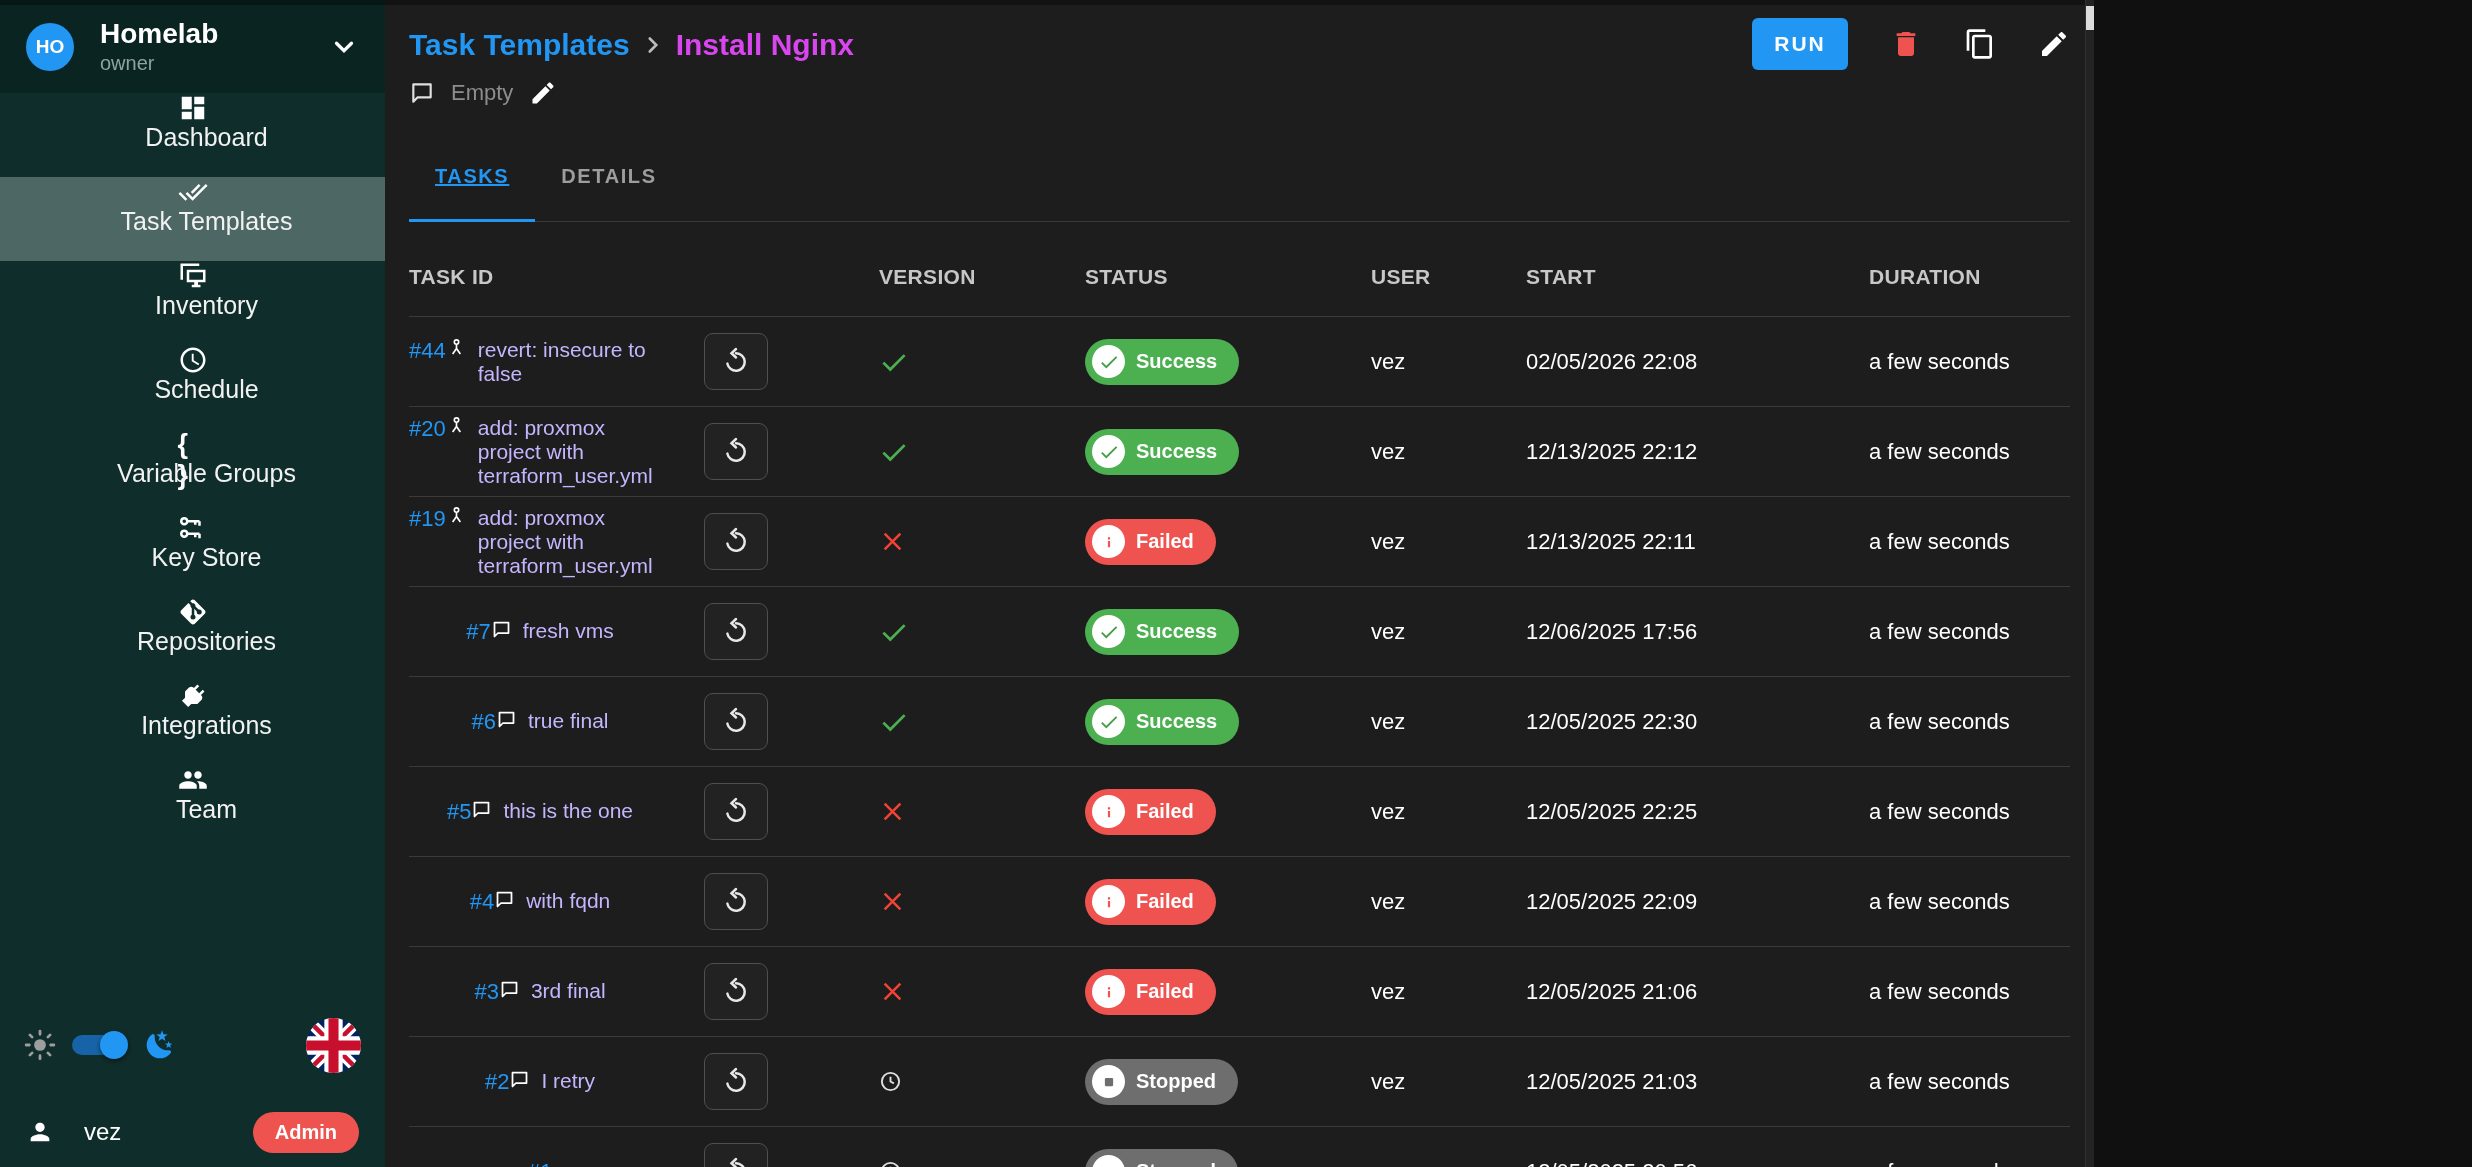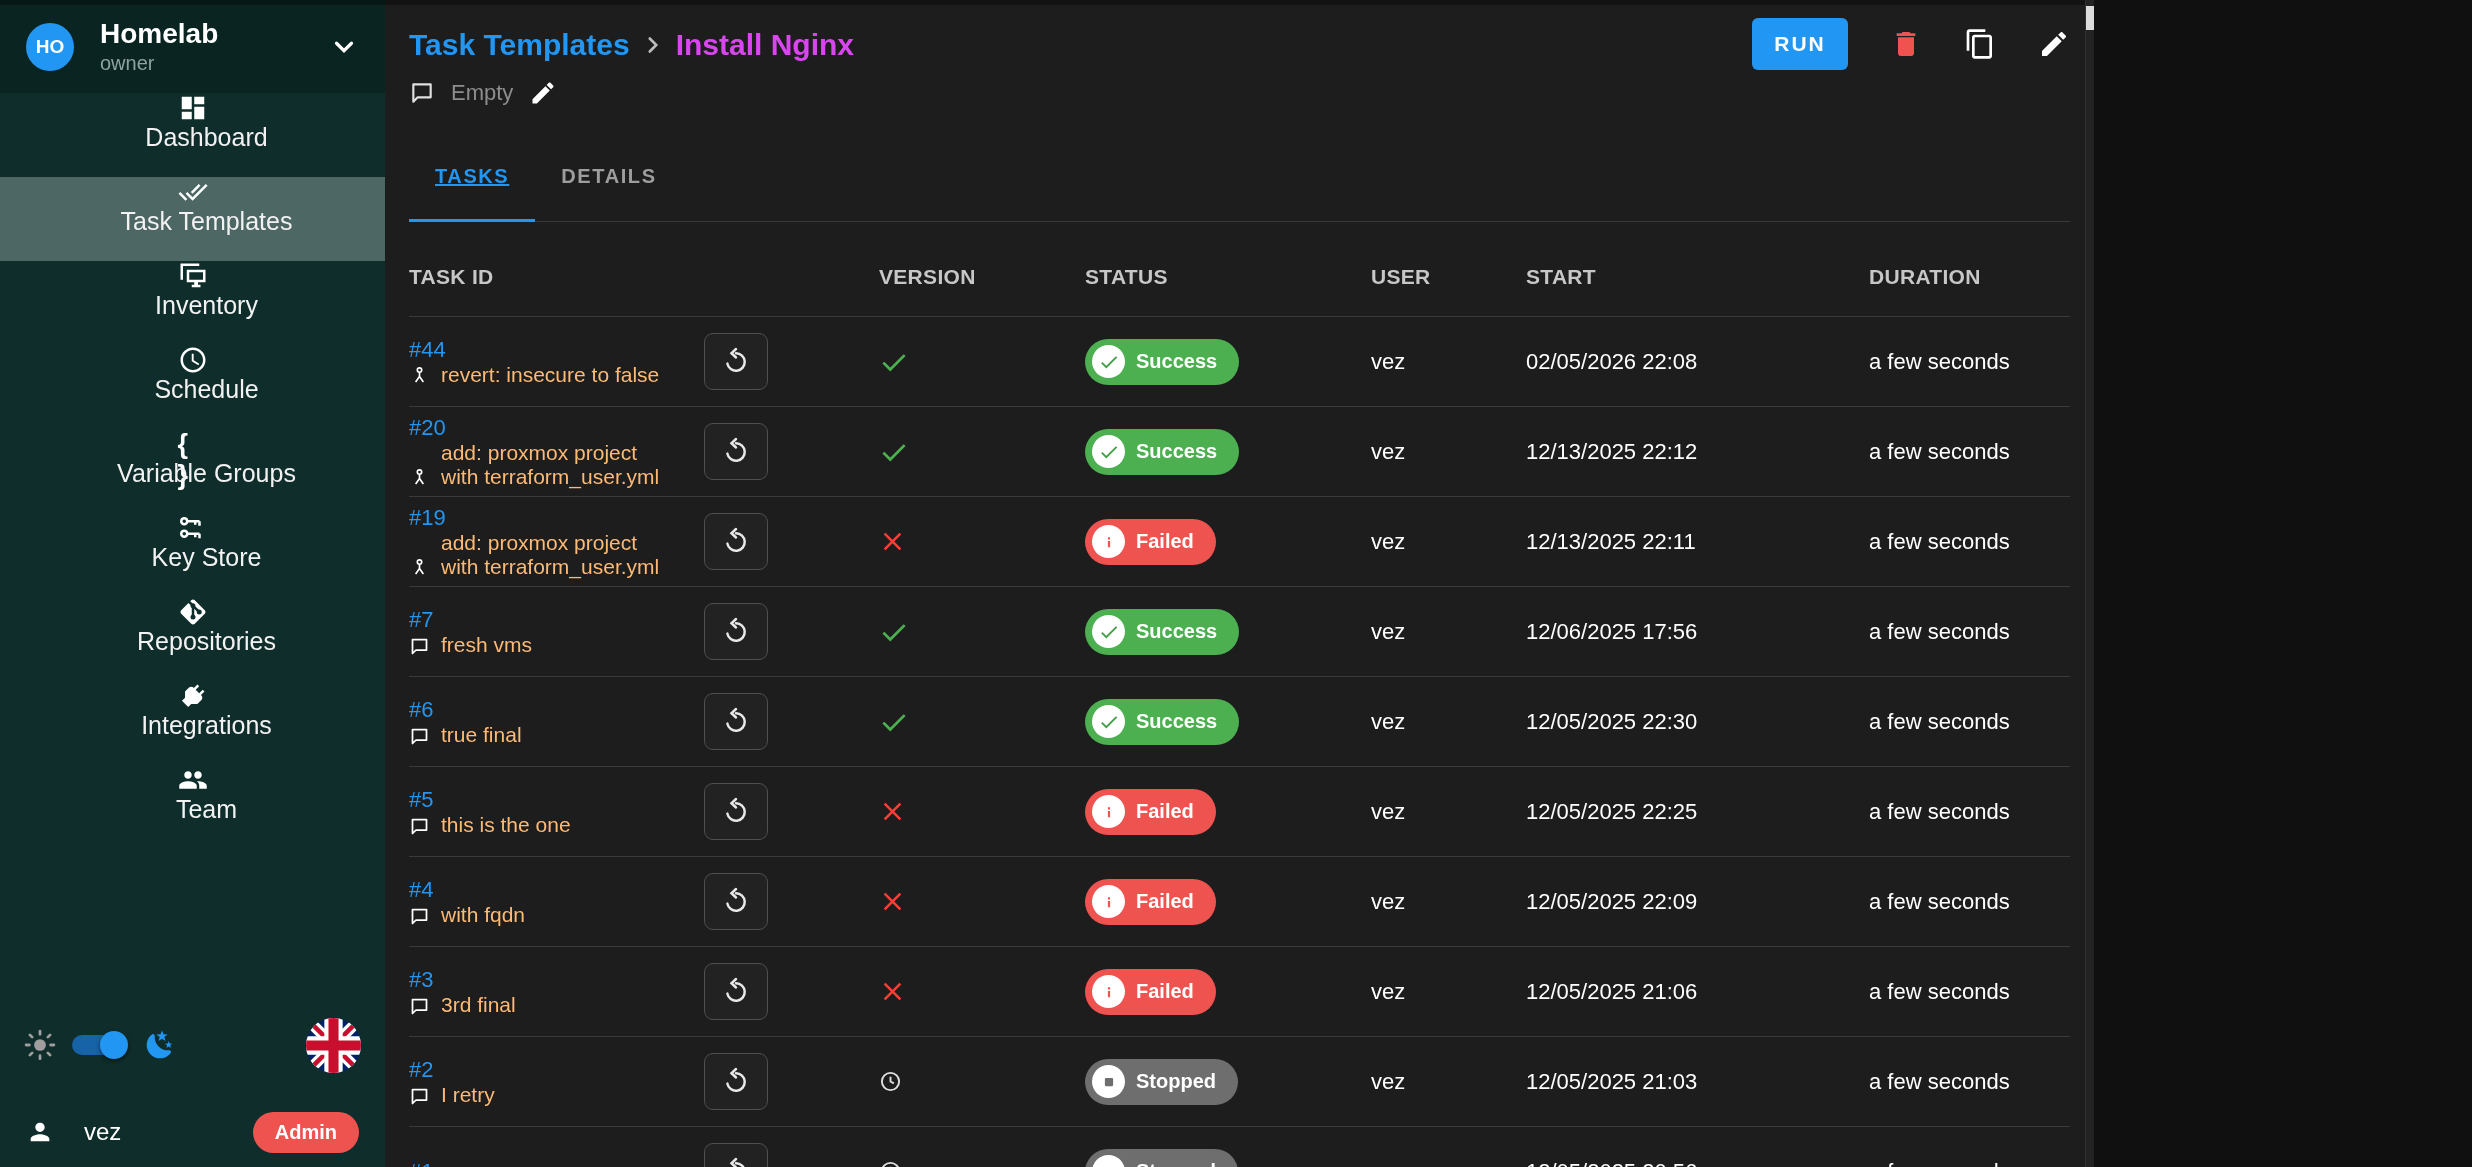--- a/index.html
+++ b/index.html
@@ -61,23 +61,23 @@
   .tabs { margin-top:36px; height:76px; display:flex; border-bottom:1px solid #383838; }
   .tab { position:relative; height:100%; display:flex; align-items:center; justify-content:center; padding:0 26px 14px 26px; min-width:112px; font-size:20px; font-weight:bold; letter-spacing:1.6px; color:#9e9e9e; cursor:pointer; }
   .tab.active { color:#2196f3;text-decoration:underline; }
   .tab.active::after { content:''; position:absolute; left:0; right:0; bottom:-1px; height:3px; background:#2196f3; }
 
   
   .grid { display:grid; grid-template-columns:1fr 130px 284px 286px 155px 343px 201px; align-items:center; }
   .thead { height:95px; padding-top:16px; border-bottom:1px solid rgba(255,255,255,0.13); color:#c7c7c7; font-size:21px; font-weight:bold; letter-spacing:.3px; }
   .th-version { padding-left:78px; }
   .trow { height:90px; border-bottom:1px solid rgba(255,255,255,0.13); }
-  .c-task { display:flex; flex-direction:column; justify-content:center; }
+  .c-task { display:flex; flex-direction:row; justify-content:center; }
   .task-link { color:#2196f3; font-size:22px; text-decoration:none; cursor:pointer; width:max-content; }
-  .task-msg { display:flex; align-items:flex-end; gap:11px; color:#fdba74; font-size:21px; }
+  .task-msg { display:flex; align-items:flex-start; gap:11px; color:#c4b5fd; font-size:21px; }
   .task-msg .icon { width:21px; height:21px; color:#fff; flex:none; }
   .c-replay { display:flex; justify-content:center; }
   .replay-btn { width:64px; height:57px; border:1px solid #4f4f4f; border-radius:9px; background:#222; color:#e8e8e8; display:flex; align-items:center; justify-content:center; cursor:pointer; }
   .replay-btn .icon { width:30px; height:30px; }
   .c-version { padding-left:78px; }
   .c-version .icon { display:block; }
   .v-ok { width:30px; height:30px; color:#4caf50; }
   .v-fail { width:27px; height:27px; color:#f44336; }
   .v-clock { width:23px; height:23px; color:#e0e0e0; }
   .badge { display:inline-flex; align-items:center; gap:11px; height:46px; border-radius:23px; padding:0 22px 0 7px; color:#fff; }

